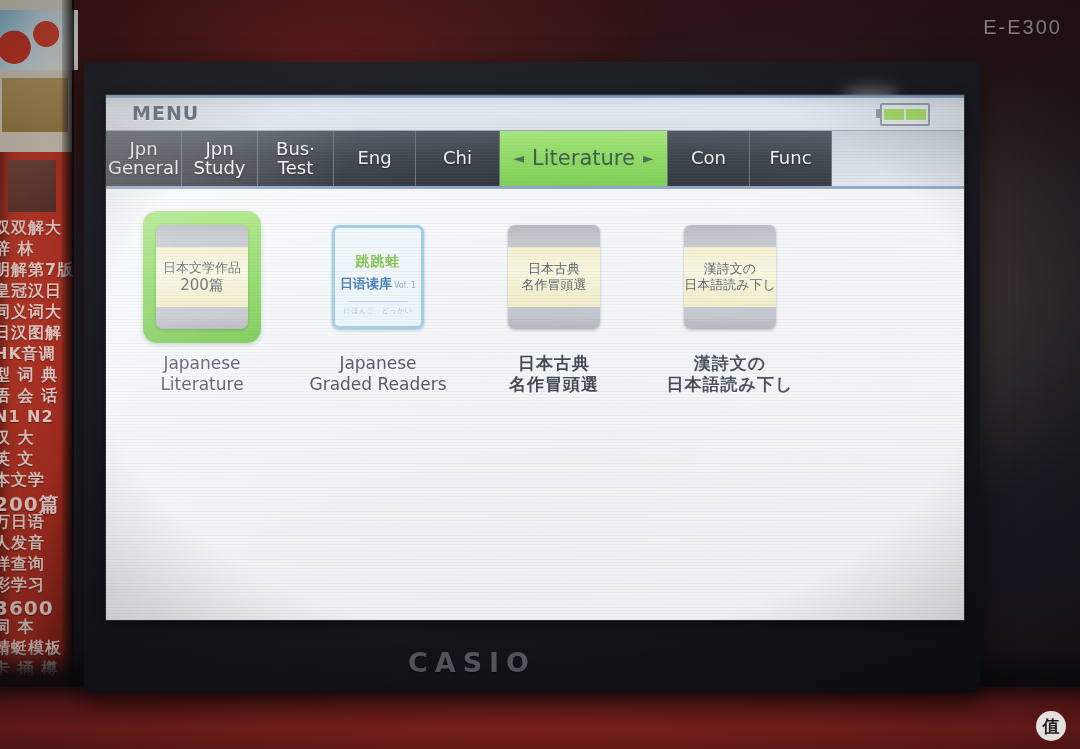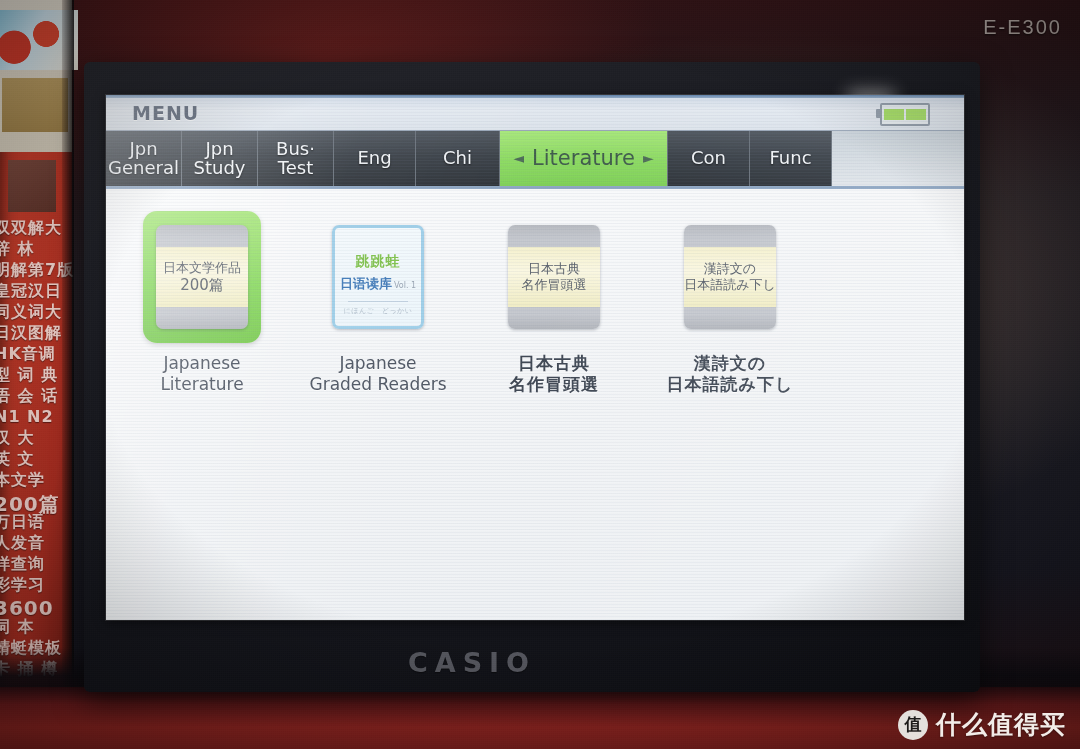--- a/index.html
+++ b/index.html
@@ -422,15 +422,14 @@
 
     <div class="lcd-scan"></div>
     <div class="lcd-sheen"></div>
   </div>
 
   <div class="grain"></div>
   <div class="vignette"></div>
 
   <div class="watermark">
     <div class="wm-badge">值</div>
-    <div class="wm-text">什么值得买</div>
   </div>
 </div>
 
 </body></html>

